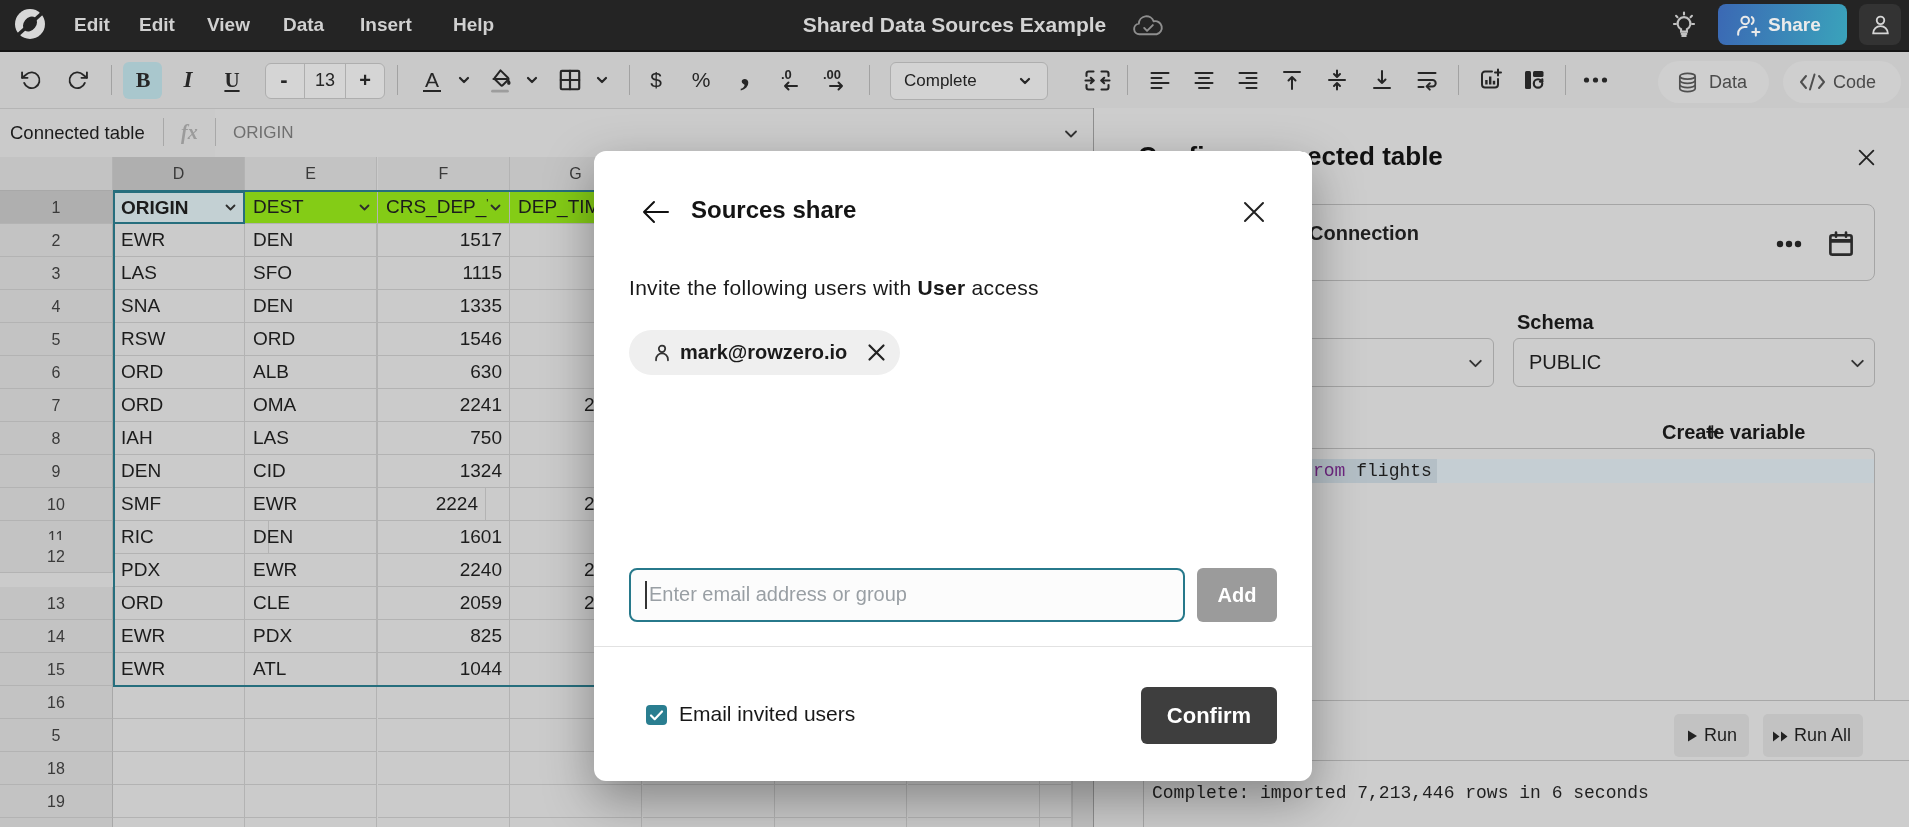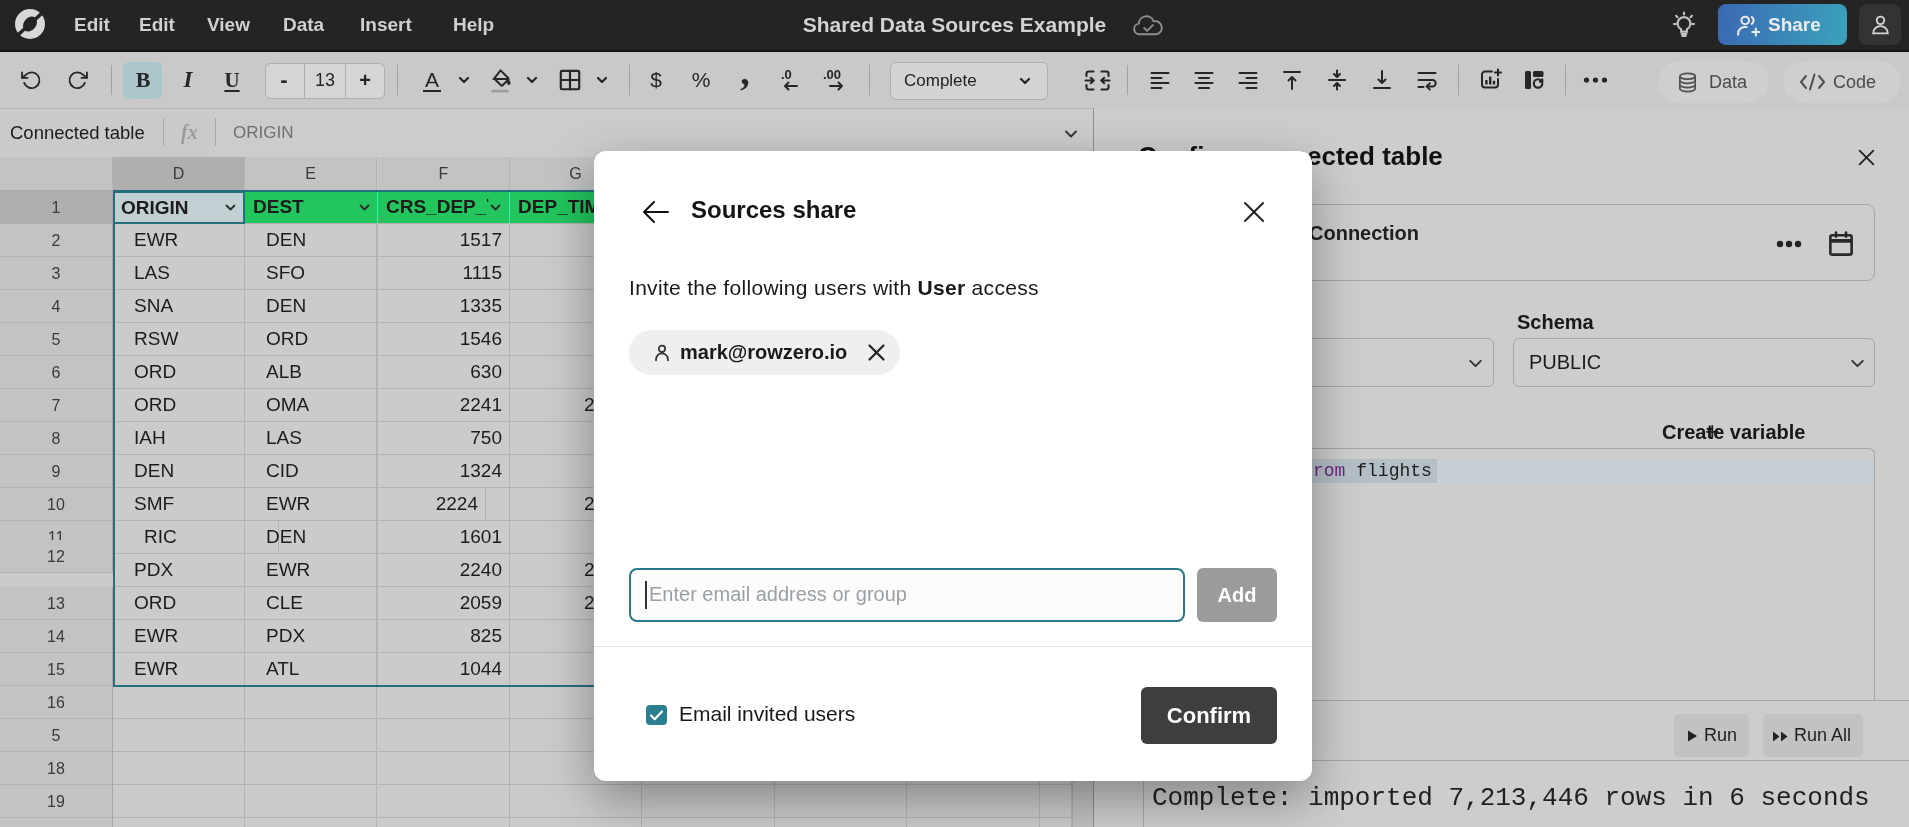--- a/index.html
+++ b/index.html
@@ -11,23 +11,23 @@
 #topbar{left:0;top:0;width:1909px;height:52px;background:#242424;border-bottom:2px solid #151515}
 .menu{top:0;height:50px;line-height:50px;font-size:19px;font-weight:bold;color:#d0d0d0}
 #toolbar{left:0;top:52px;width:1909px;height:56px;background:#c9c9c9}
 .tsep{top:65px;height:30px;width:1px;background:#a2a2a2}
 .ticon{top:60px;height:40px;display:flex;align-items:center;justify-content:center;color:#262626}
 #fbar{left:0;top:108px;width:1093px;height:49px;background:#cacaca;border-top:1px solid #b5b5b5}
 #grid{left:0;top:157px;width:1093px;height:670px;background:#cbcbcb}
 .colhdr{top:0;height:34px;background:#c3c3c3;border-right:1px solid #b3b3b3;border-bottom:1px solid #a8a8a8;text-align:center;line-height:34px;font-size:16px;color:#3a3a3a}
 .rowhdr{left:0;width:113px;height:33px;background:#c3c3c3;border-right:1px solid #a8a8a8;border-bottom:1px solid #b3b3b3;text-align:center;line-height:33px;font-size:16px;color:#3a3a3a}
 .cell{height:33px;border-right:1px solid #b3b3b3;border-bottom:1px solid #b3b3b3;font-size:19px;color:#1c1c1c;line-height:32px;white-space:nowrap;overflow:hidden}
-.ctext{padding-left:21px}
+.ctext{padding-left:8px}
 .cnum{padding-right:7px;text-align:right}
-.hcell{background:#22c55e;font-weight:bold}
+.hcell{background:#84cc16;font-weight:normal}
 #panel{left:1093px;top:108px;width:816px;height:719px;background:#cdcdcd;border-left:1px solid #8f8f8f}
 .pbox{border:1px solid #a5a5a5;border-radius:8px}
 #modal{left:594px;top:151px;width:718px;height:630px;background:#fff;border-radius:12px;box-shadow:0 18px 50px rgba(0,0,0,0.35)}
 
 </style></head><body>
 <div class="ab" id="topbar"></div>
 <svg class="ab" style="left:13px;top:7px" width="34" height="34" viewBox="0 0 34 34">
 <circle cx="17" cy="17" r="15" fill="#d8d8d8"></circle>
 <ellipse cx="17" cy="17" rx="6.2" ry="8.2" transform="rotate(38 17 17)" fill="#242424"></ellipse>
 <rect x="-2" y="15.2" width="38" height="3.6" transform="rotate(-42 17 17)" fill="#242424"></rect>
@@ -522,21 +522,21 @@
 <div class="ab cell ctext" style="left:113px;top:265px;width:132px">IAH</div>
 <div class="ab cell ctext" style="left:245px;top:265px;width:133px">LAS</div>
 <div class="ab cell cnum" style="left:378px;top:265px;width:132px">750</div>
 <div class="ab cell ctext" style="left:113px;top:298px;width:132px">DEN</div>
 <div class="ab cell ctext" style="left:245px;top:298px;width:133px">CID</div>
 <div class="ab cell cnum" style="left:378px;top:298px;width:132px">1324</div>
 <div class="ab cell ctext" style="left:113px;top:331px;width:132px">SMF</div>
 <div class="ab cell ctext" style="left:245px;top:331px;width:133px">EWR</div>
 <div class="ab cell cnum" style="left:378px;top:331px;width:108px">2224</div>
 <div class="ab" style="left:584px;top:331px;height:33px;line-height:32px;font-size:19px;color:#1c1c1c">2</div>
-<div class="ab cell ctext" style="left:123px;top:364px;width:156px">RIC</div>
+<div class="ab cell ctext" style="left:113px;top:364px;width:156px">RIC</div>
 <div class="ab cell ctext" style="left:245px;top:364px;width:133px">DEN</div>
 <div class="ab cell cnum" style="left:378px;top:364px;width:132px">1601</div>
 <div class="ab cell ctext" style="left:113px;top:397px;width:132px">PDX</div>
 <div class="ab cell ctext" style="left:245px;top:397px;width:133px">EWR</div>
 <div class="ab cell cnum" style="left:378px;top:397px;width:132px">2240</div>
 <div class="ab" style="left:584px;top:397px;height:33px;line-height:32px;font-size:19px;color:#1c1c1c">2</div>
 <div class="ab cell ctext" style="left:113px;top:430px;width:132px">ORD</div>
 <div class="ab cell ctext" style="left:245px;top:430px;width:133px">CLE</div>
 <div class="ab cell cnum" style="left:378px;top:430px;width:132px">2059</div>
 <div class="ab" style="left:584px;top:430px;height:33px;line-height:32px;font-size:19px;color:#1c1c1c">2</div>
@@ -590,21 +590,21 @@
     <path d="M2 1.5 L11 7 L2 12.5 z" fill="#222"></path>
   </svg>
 <div class="ab" style="left:1704px;top:714px;height:43px;line-height:43px;font-size:18px;color:#1d1d1d">Run</div>
 <div class="ab" style="left:1763px;top:714px;width:100px;height:43px;background:#c2c2c2;border-radius:5px"></div>
 <svg class="ab" style="left:1772px;top:731px" width="18" height="11" viewBox="0 0 18 11">
     <path d="M1 0.5 L7.5 5.5 L1 10.5 z M9 0.5 L15.5 5.5 L9 10.5 z" fill="#222"></path>
   </svg>
 <div class="ab" style="left:1794px;top:714px;height:43px;line-height:43px;font-size:18px;color:#1d1d1d">Run All</div>
 <div class="ab" style="left:1143px;top:760px;width:766px;height:1px;background:#a8a8a8"></div>
 <div class="ab" style="left:1143px;top:760px;width:1px;height:67px;background:#a8a8a8"></div>
-<div class="ab" style="left:1152px;top:783px;font-size:26px;font-family:'Liberation Mono',monospace;color:#1f1f1f">Complete: imported 7,213,446 rows in 6 seconds</div>
+<div class="ab" style="left:1152px;top:783px;font-size:18px;font-family:'Liberation Mono',monospace;color:#1f1f1f">Complete: imported 7,213,446 rows in 6 seconds</div>
 <div class="ab" id="modal"></div>
 <svg class="ab" style="left:641px;top:199px" width="30" height="26" viewBox="0 0 30 26" fill="none" stroke="#111" stroke-width="2" stroke-linecap="round" stroke-linejoin="round">
     <path d="M27 13 H3 M13 3 L3 13 l10 10"></path>
   </svg>
 <div class="ab" style="left:691px;top:196px;font-size:24px;font-weight:bold;color:#141414">Sources share</div>
 <svg class="ab" style="left:1240px;top:198px" width="28" height="28" viewBox="0 0 28 28" fill="none" stroke="#222" stroke-width="2" stroke-linecap="round">
     <path d="M5 5 L23 23 M23 5 L5 23"></path>
   </svg>
 <div class="ab" style="left:629px;top:276px;letter-spacing:0.3px;font-size:21px;color:#191919">Invite the following users with <b>User</b> access</div>
 <div class="ab" style="left:629px;top:330px;width:271px;height:45px;border-radius:23px;background:#efefef"></div>

